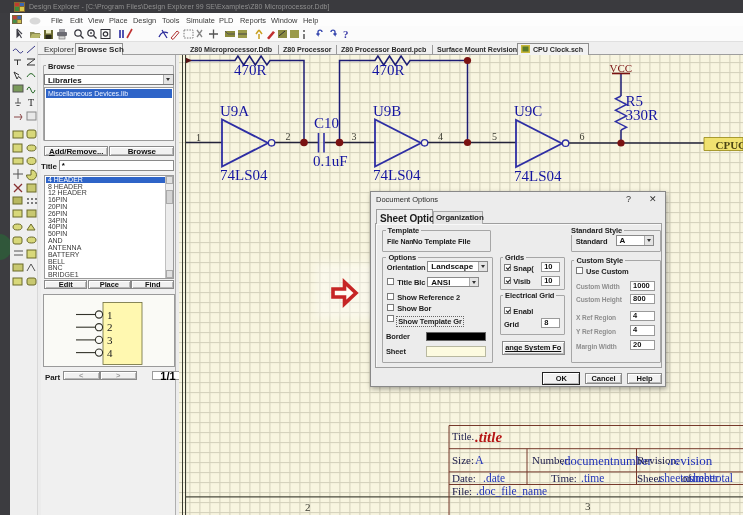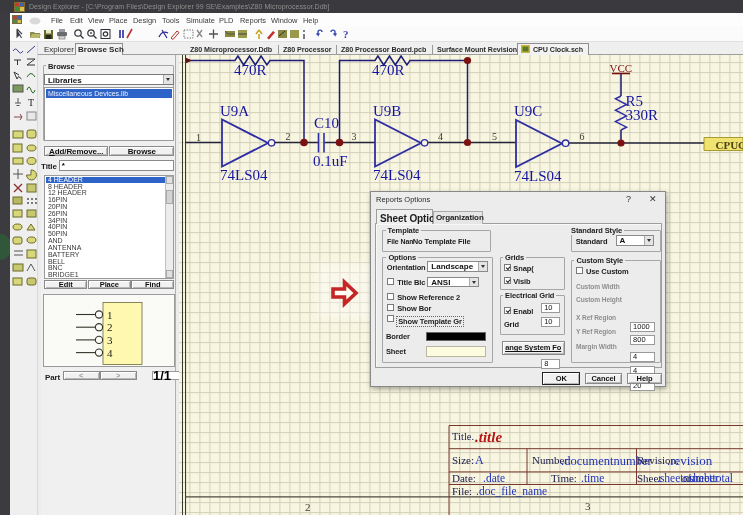--- a/index.html
+++ b/index.html
@@ -19,21 +19,21 @@
 #panel{left:41px;top:55px;width:135px;height:460px;background:#F0F0F0;border-right:1px solid #AFAFAF;}
 .ptabtxt{position:absolute;font-size:8px;color:#2A2A2A;}
 #viewport{left:179px;top:55px;width:564px;height:460px;background-color:#F8F5E0;
  background-image:repeating-linear-gradient(to right,#D2CFBA 0 1px,transparent 1px 10px),
  repeating-linear-gradient(to bottom,#D2CFBA 0 1px,transparent 1px 10px);
  background-position:10.4px 0,0 7.1px;}
 .gbox{position:absolute;border:1px solid #A6A6A6;border-radius:1px;}
 .glabel{position:absolute;background:#ECECEC;font-size:7.5px;font-weight:bold;color:#1C1C1C;padding:0 2px;white-space:nowrap;letter-spacing:-0.1px;}
 .dlabel{position:absolute;font-size:7.5px;font-weight:bold;color:#1C1C1C;white-space:nowrap;letter-spacing:-0.1px;}
 .gray{color:#8E8E8E;transform:scaleX(0.88);transform-origin:0 0;}
-.field{position:absolute;background:#FFF;border:1px solid #9A9A9A;font-size:7.5px;font-weight:normal;color:#111;padding-left:2px;line-height:8px;margin-top:41px;}
+.field{position:absolute;background:#FFF;border:1px solid #9A9A9A;font-size:7.5px;font-weight:bold;color:#111;padding-left:2px;line-height:8px;}
 .cb{position:absolute;width:7px;height:7px;background:#FFF;border:1px solid #7A7A7A;}
 .chk:after{content:"";position:absolute;left:0.8px;top:1.2px;width:3.2px;height:1.6px;border-left:1px solid #222;border-bottom:1px solid #222;transform:rotate(-48deg);}
 .drop{position:absolute;background:#FFF;border:1px solid #8A8A8A;font-size:8px;font-weight:bold;color:#111;}
 .droparrow{position:absolute;right:0;top:0;bottom:0;width:9px;background:#E4E4E4;border-left:1px solid #AAA;}
 .droparrow:after{content:"";position:absolute;left:2px;top:3px;border-left:2.5px solid transparent;border-right:2.5px solid transparent;border-top:3.5px solid #333;}
 .btn{position:absolute;background:#F1F1F1;border:1px solid #8A8A8A;box-shadow:inset 1px 1px 0 #FFF,inset -1px -1px 0 #B8B8B8;font-size:7.5px;font-weight:bold;color:#111;text-align:center;letter-spacing:-0.1px;}
 #dialog{left:370px;top:191px;width:296px;height:196px;background:#ECECEC;border:1px solid #888;box-shadow:1px 2px 5px rgba(0,0,0,0.35);}
 </style>
 </head>
 <body>
@@ -251,21 +251,21 @@
 <g font-family="Liberation Serif,serif" font-size="11" fill="#222">
 <text x="64" y="24.5">1</text>
       <text x="64" y="37.2">2</text>
       <text x="64" y="49.9">3</text>
       <text x="64" y="62.6">4</text>
 </g>
 </svg>
 <div class="dlabel" style="left:45px;top:372.5px;font-size:8px;">Part</div>
 <div class="btn" style="left:62.6px;top:371.3px;width:37px;height:9.1px;line-height:8px;color:#999;">˂</div>
 <div class="btn" style="left:99.6px;top:371.3px;width:37px;height:9.1px;line-height:8px;color:#999;">˃</div>
-<div class="abs" style="left:152px;top:371.3px;width:32px;height:9.1px;background:#FFF;border:1px solid #9A9A9A;font-size:13px;font-weight:bold;line-height:8px;">1/1</div>
+<div class="abs" style="left:152px;top:371.3px;width:32px;height:9.1px;background:#FFF;border:1px solid #9A9A9A;font-size:11px;font-weight:bold;text-align:center;line-height:8px;">1/1</div>
 <div class="abs" id="viewport"></div>
 <svg class="abs" style="left:179px;top:55px" width="564" height="460" viewBox="179 55 564 460">
 
 <line x1="182.5" y1="55" x2="182.5" y2="515" stroke="#3A3A30" stroke-width="1"></line>
 <line x1="185.5" y1="55" x2="185.5" y2="515" stroke="#3A3A30" stroke-width="1"></line>
 <line x1="186" y1="496.8" x2="743" y2="496.8" stroke="#4A4A3E" stroke-width="1.2"></line>
 
 <g stroke="#1C1C74" stroke-width="1.5" fill="none">
 <path d="M186,60.5 H235 l2.9,-4.5 l5.8,9 l5.8,-9 l5.8,9 l5.8,-9 l5.8,9 l3.1,-4.5 H304 V142.5"></path>
 <path d="M339.5,142.5 V60.5 H375 l2.9,-4.5 l5.8,9 l5.8,-9 l5.8,9 l5.8,-9 l5.8,9 l3.1,-4.5 H467.5 V142.5"></path>
@@ -363,21 +363,21 @@
 <text x="682" y="482" font-size="11">of</text>
 <text x="686" y="482" font-size="11.5" fill="#2233B8">.sheettotal</text>
 <text x="452" y="494.5" font-size="11">File:</text>
 <text x="476" y="494.5" font-size="11.5" fill="#2233B8">.doc_file_name</text>
 <text x="305" y="511" font-size="11" fill="#3A3A30">2</text>
 <text x="585" y="510" font-size="11" fill="#3A3A30">3</text>
 </g>
 </svg>
 
 <div class="abs" id="dialog">
-<div class="abs" style="left:5px;top:3px;font-size:7.5px;color:#2A2A2A;">Reports Options</div>
+<div class="abs" style="left:5px;top:3px;font-size:7.5px;color:#2A2A2A;">Document Options</div>
 <div class="abs" style="left:255px;top:2px;font-size:9px;color:#333;">?</div>
 <div class="abs" style="left:278px;top:2px;font-size:9px;color:#333;">✕</div>
 <div class="abs" style="left:4px;top:31px;width:287px;height:145px;border:1px solid #9E9E9E;background:#ECECEC;box-shadow:inset 1px 1px 0 #F8F8F8;"></div>
 <div class="abs" style="left:5px;top:17px;width:57px;height:15px;background:#EFEFEF;border:1px solid #9E9E9E;border-bottom:none;"></div>
 <div class="dlabel" style="left:9px;top:20.5px;font-size:10px;">Sheet Options</div>
 <div class="abs" style="left:62px;top:19px;width:50px;height:13px;background:#E6E6E6;border:1px solid #AAA;border-bottom:none;"></div>
 <div class="dlabel" style="left:65px;top:21px;font-size:8px;">Organization</div>
 
 <div class="gbox" style="left:10.7px;top:37.6px;width:109.3px;height:22.4px;"></div>
 <div class="glabel" style="left:14.6px;top:33.7px;">Template</div>

